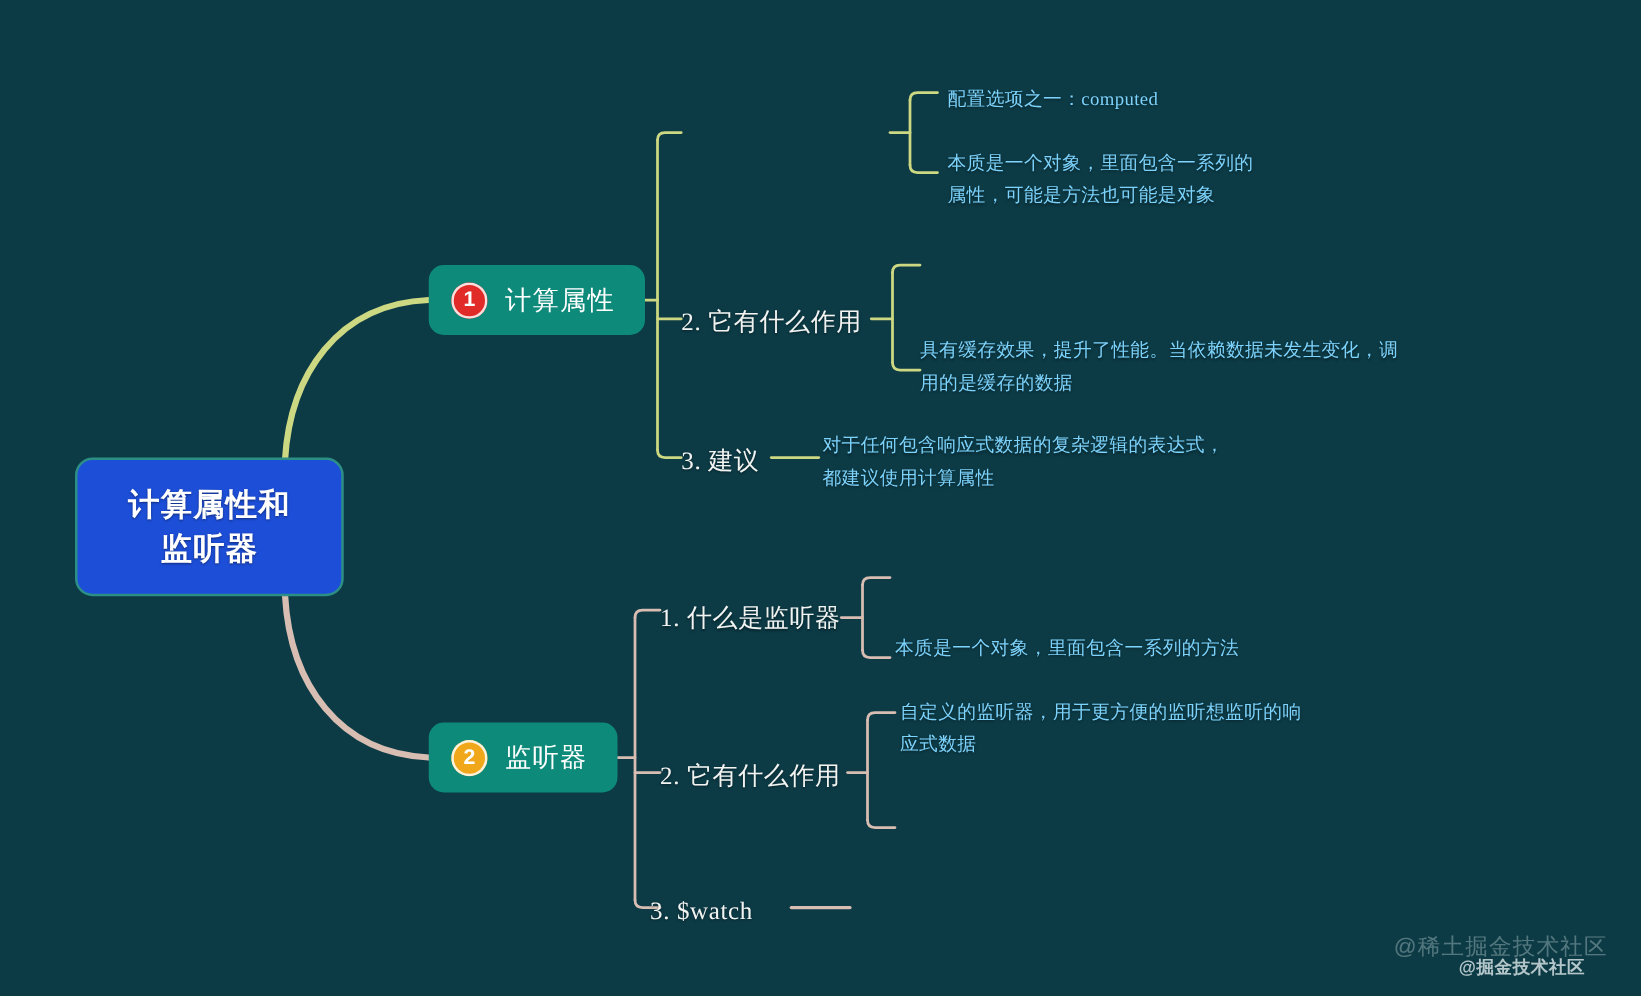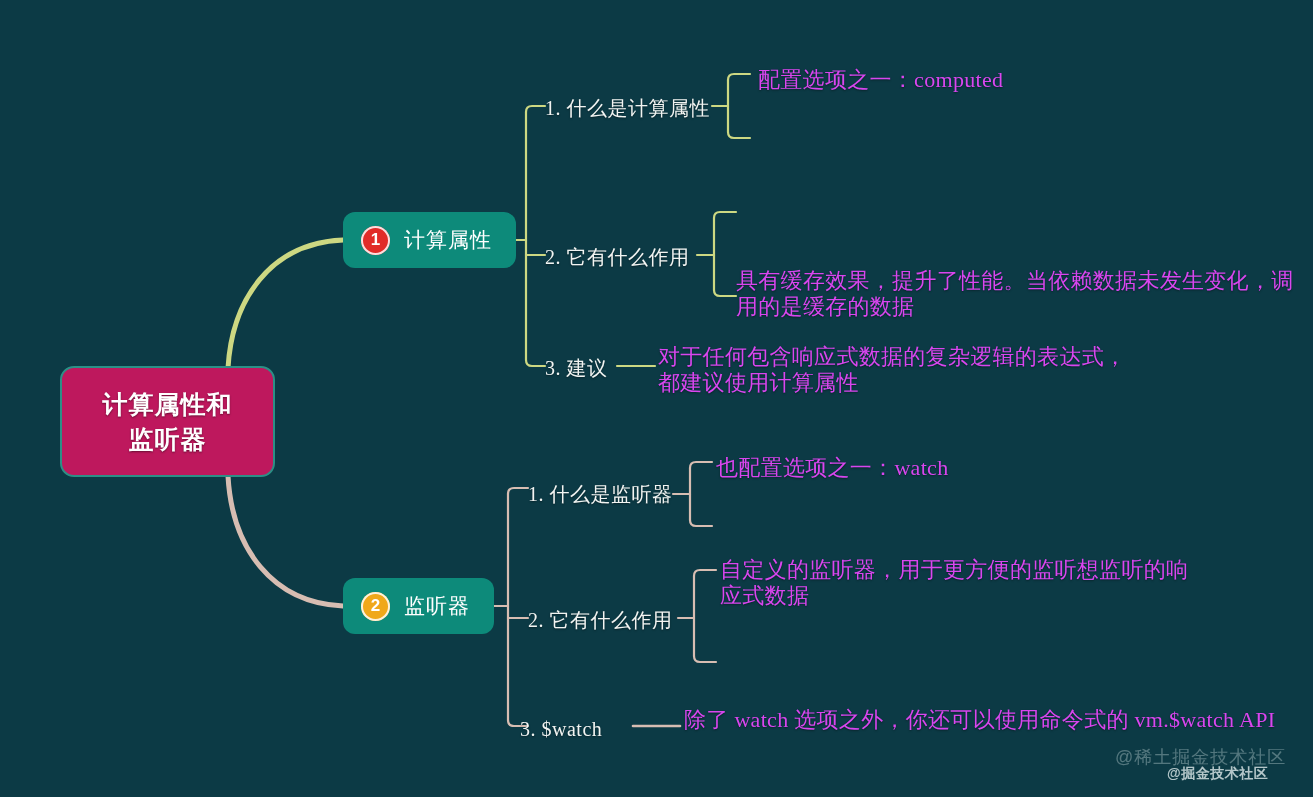--- a/index.html
+++ b/index.html
@@ -26,21 +26,21 @@
 
   
   #root-node {
     position: absolute;
     left: 60px;
     top: 366px;
     width: 215px;
     height: 111px;
     border: 2px solid #2c8f86;
     border-radius: 14px;
-    background: #be185d;
+    background: #1d4ed8;
     box-sizing: border-box;
     display: flex;
     align-items: center;
     justify-content: center;
     text-align: center;
   }
   #root-node .root-label {
     color: #ffffff;
     font-family: "Liberation Sans", "DejaVu Sans", sans-serif;
     font-weight: bold;
@@ -96,22 +96,22 @@
     color: #f2f4f2;
     font-size: 20px;
     white-space: nowrap;
     letter-spacing: 0.5px;
     text-shadow: 0 1px 2px rgba(0,0,0,0.4);
   }
 
   
   .leaf {
     position: absolute;
-    color: #d946ef;
-    font-size: 22px;
+    color: #7dd3fc;
+    font-size: 15px;
     line-height: 26px;
     white-space: pre-line;
     letter-spacing: 0.3px;
     text-shadow: 0 1px 2px rgba(0,0,0,0.4);
   }
 
   
   #watermark-light {
     position: absolute;
     left: 1115px;
@@ -206,35 +206,35 @@
   <div class="branch-node" id="branch-node-1">
     <div class="badge red">1</div>
     <div class="branch-label">计算属性</div>
   </div>
 
   <div class="branch-node" id="branch-node-2">
     <div class="badge orange">2</div>
     <div class="branch-label">监听器</div>
   </div>
 
-  <div class="topic" style="left:545px; top:95px;">1. 什么是计算属性</div>
   <div class="topic" style="left:545px; top:244px;">2. 它有什么作用</div>
   <div class="topic" style="left:545px; top:355px;">3. 建议</div>
 
   <div class="leaf" style="left:758px; top:67px;">配置选项之一：computed</div>
+  <div class="leaf" style="left:758px; top:118px;">本质是一个对象，里面包含一系列的
+属性，可能是方法也可能是对象</div>
   <div class="leaf" style="left:658px; top:344px;">对于任何包含响应式数据的复杂逻辑的表达式，
 都建议使用计算属性</div>
   <div class="leaf" style="left:736px; top:268px;">具有缓存效果，提升了性能。当依赖数据未发生变化，调
 用的是缓存的数据</div>
 
   <div class="topic" style="left:528px; top:481px;">1. 什么是监听器</div>
   <div class="topic" style="left:528px; top:607px;">2. 它有什么作用</div>
   <div class="topic" style="left:520px; top:706px;margin-top:12px;">3. $watch</div>
 
-  <div class="leaf" style="left:716px; top:455px;">也配置选项之一：watch</div>
+  <div class="leaf" style="left:716px; top:506px;">本质是一个对象，里面包含一系列的方法</div>
   <div class="leaf" style="left:720px; top:557px;">自定义的监听器，用于更方便的监听想监听的响
 应式数据</div>
-  <div class="leaf" style="left:684px; top:707px;">除了 watch 选项之外，你还可以使用命令式的 vm.$watch API</div>
 
   <div id="watermark-light">@稀土掘金技术社区</div>
   <div id="watermark-bold">@掘金技术社区</div>
 
 </div>
 
 </body></html>

